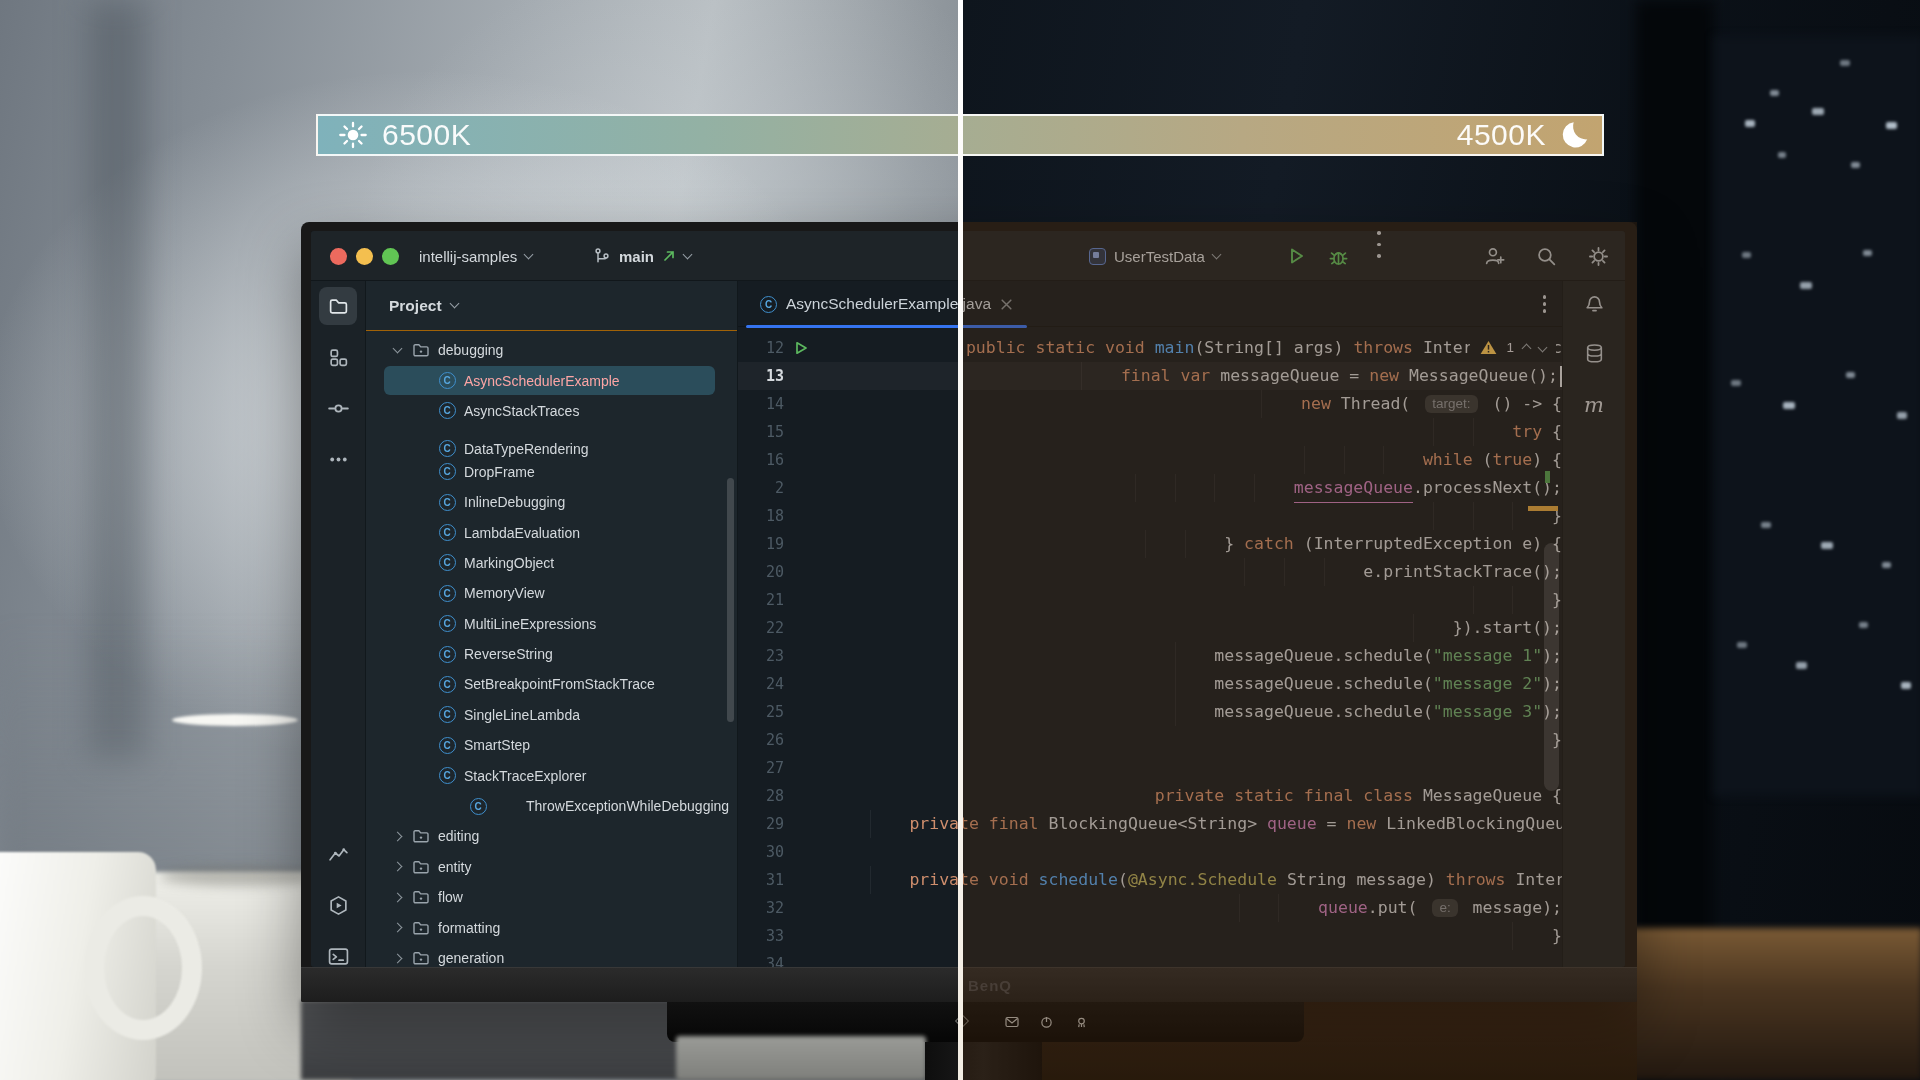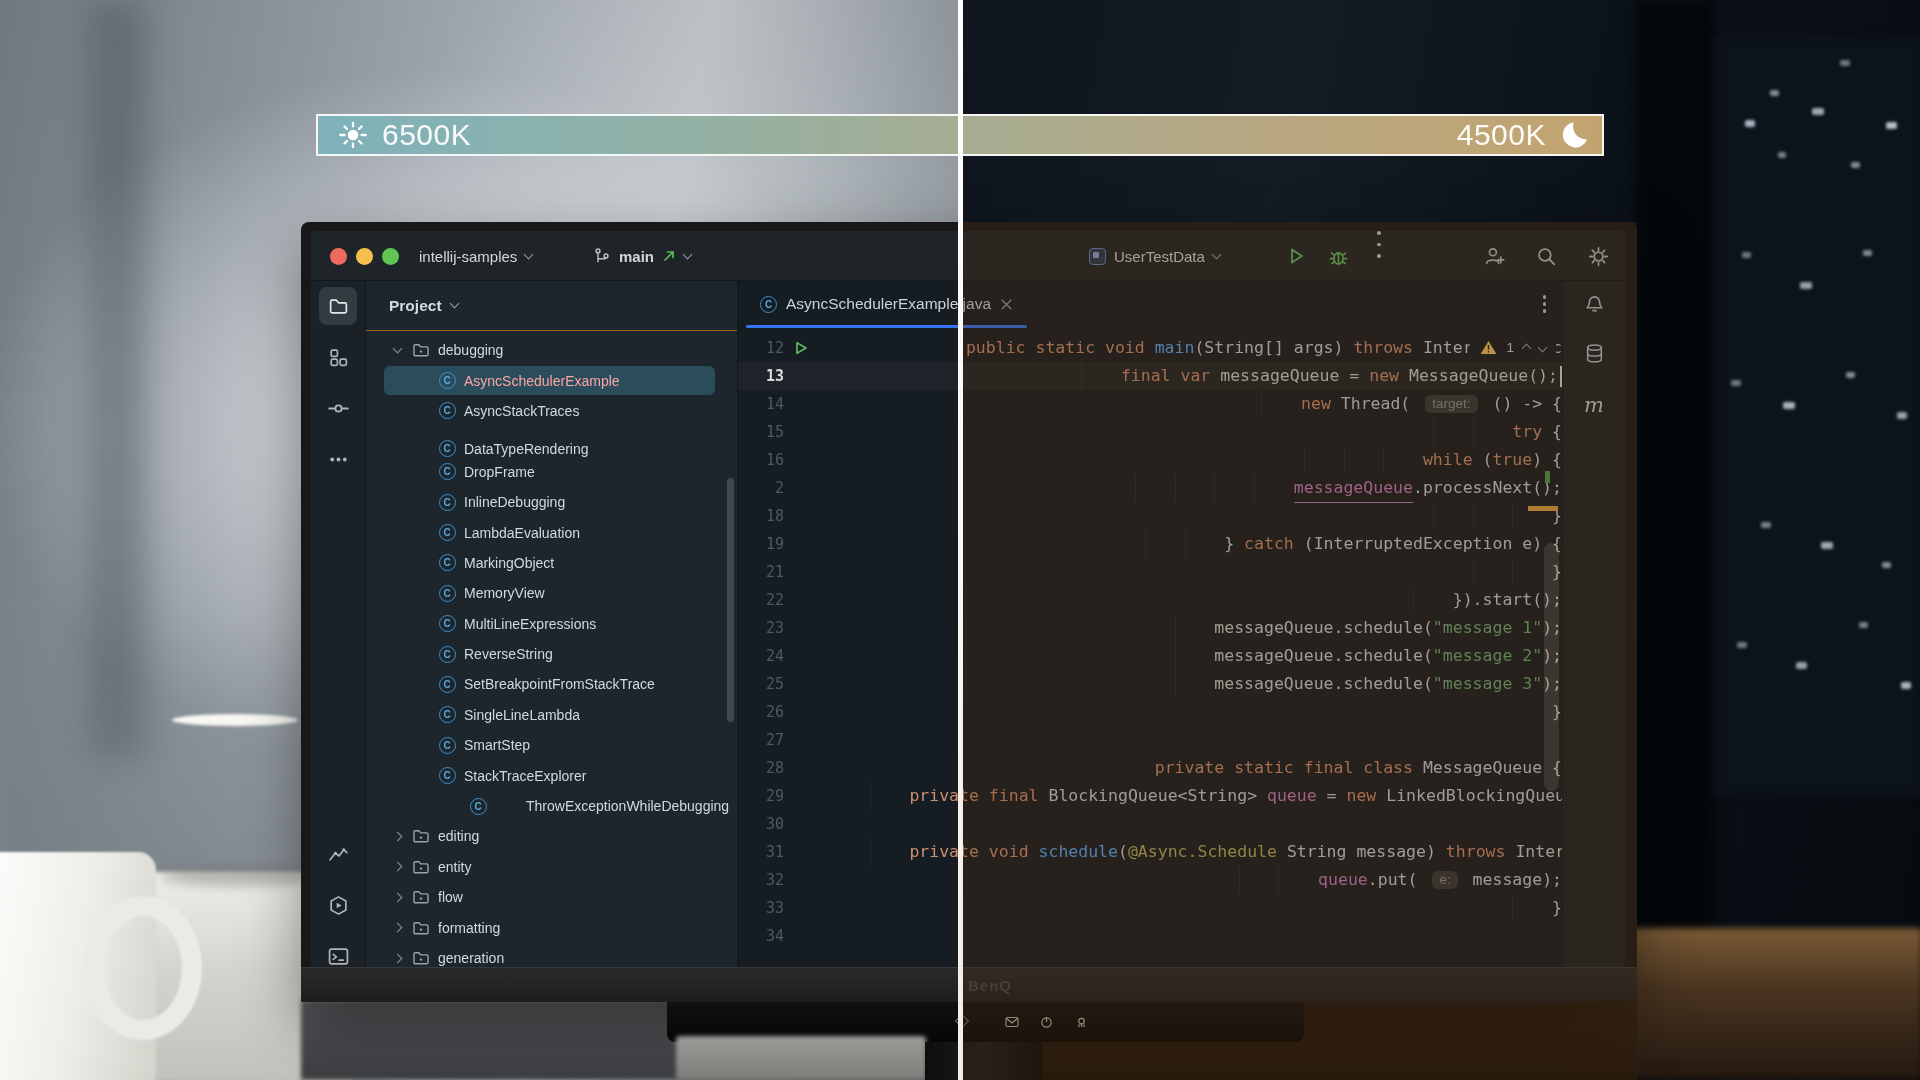--- a/index.html
+++ b/index.html
@@ -647,20 +647,27 @@
               <div class="code-line">
     <span class="gutter">
       
       <span class="lnum">19</span>
     </span>
     <span class="ctext"><span class="ind"></span><span class="ind guide"></span><span class="ind guide"></span><span class="tk-p">} </span><span class="tk-k">catch</span><span class="tk-p"> (InterruptedException e) {</span></span>
   </div>
               <div class="code-line">
     <span class="gutter">
       
+      <span class="lnum">20</span>
+    </span>
+    <span class="ctext"><span class="ind"></span><span class="ind guide"></span><span class="ind guide"></span><span class="ind guide"></span><span class="tk-p">e.printStackTrace();</span></span>
+  </div>
+              <div class="code-line">
+    <span class="gutter">
+      
       <span class="lnum">21</span>
     </span>
     <span class="ctext"><span class="ind"></span><span class="ind guide"></span><span class="ind guide"></span><span class="tk-p">}</span></span>
   </div>
               <div class="code-line">
     <span class="gutter">
       
       <span class="lnum">22</span>
     </span>
     <span class="ctext"><span class="ind"></span><span class="ind guide"></span><span class="tk-p">}).start();</span></span>

